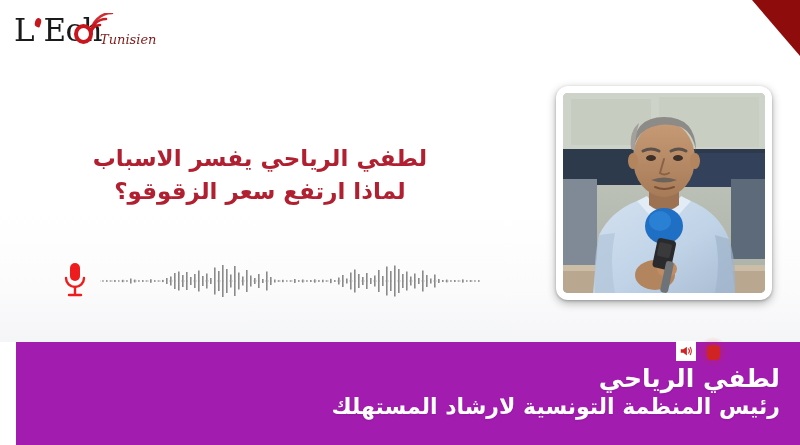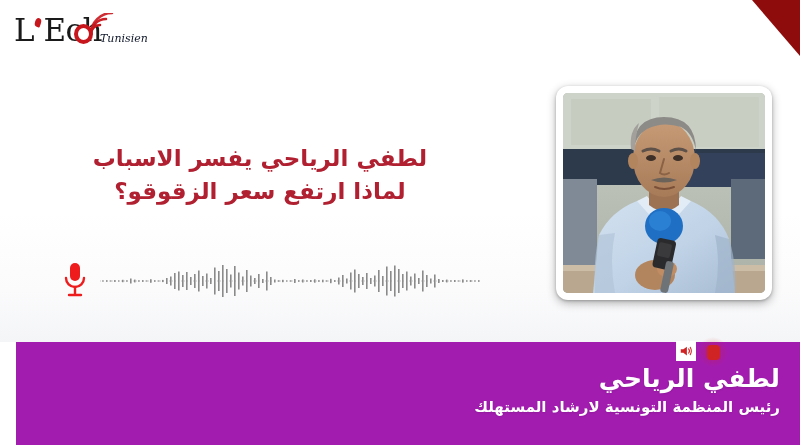--- a/index.html
+++ b/index.html
@@ -69,22 +69,22 @@
   .logo-waves {
     position: absolute;
     left: 74px; top: 3px;
     width: 26px; height: 24px;
   }
   .logo-tunisien {
     position: absolute;
     left: 86px; top: 22px;
     font-family: "DejaVu Serif", "Liberation Serif", serif;
     font-style: italic;
-    font-size: 11px;
-    color: #0f172a;
+    font-size: 13px;
+    color: #7f1d1d;
     white-space: nowrap;
   }
 
   
   .headline {
     position: absolute;
     left: 60px;
     top: 142px;
     width: 400px;
     text-align: center;
@@ -152,21 +152,21 @@
     line-height: 30px;
     white-space: nowrap;
     text-shadow: 0 1px 2px rgba(0,0,0,0.10);
   }
   .lower-role {
     position: absolute;
     right: 36px; top: 54px;
     direction: rtl;
     text-align: right;
     color: #ffffff;
-    font-size: 15px;
+    font-size: 22px;
     font-weight: 700;
     line-height: 22px;
     white-space: nowrap;
     text-shadow: 0 1px 2px rgba(0,0,0,0.10);
   }
 
   
   .speaker-chip {
     position: absolute;
     left: 676px; top: 341px;

